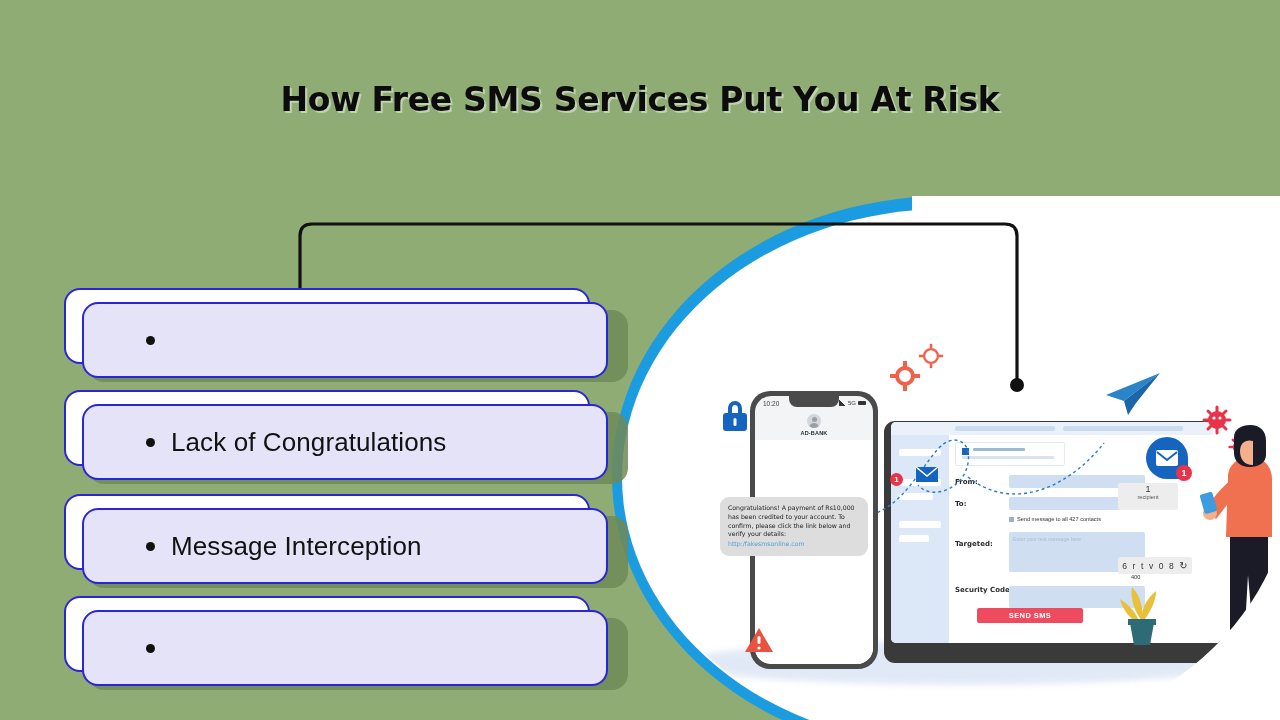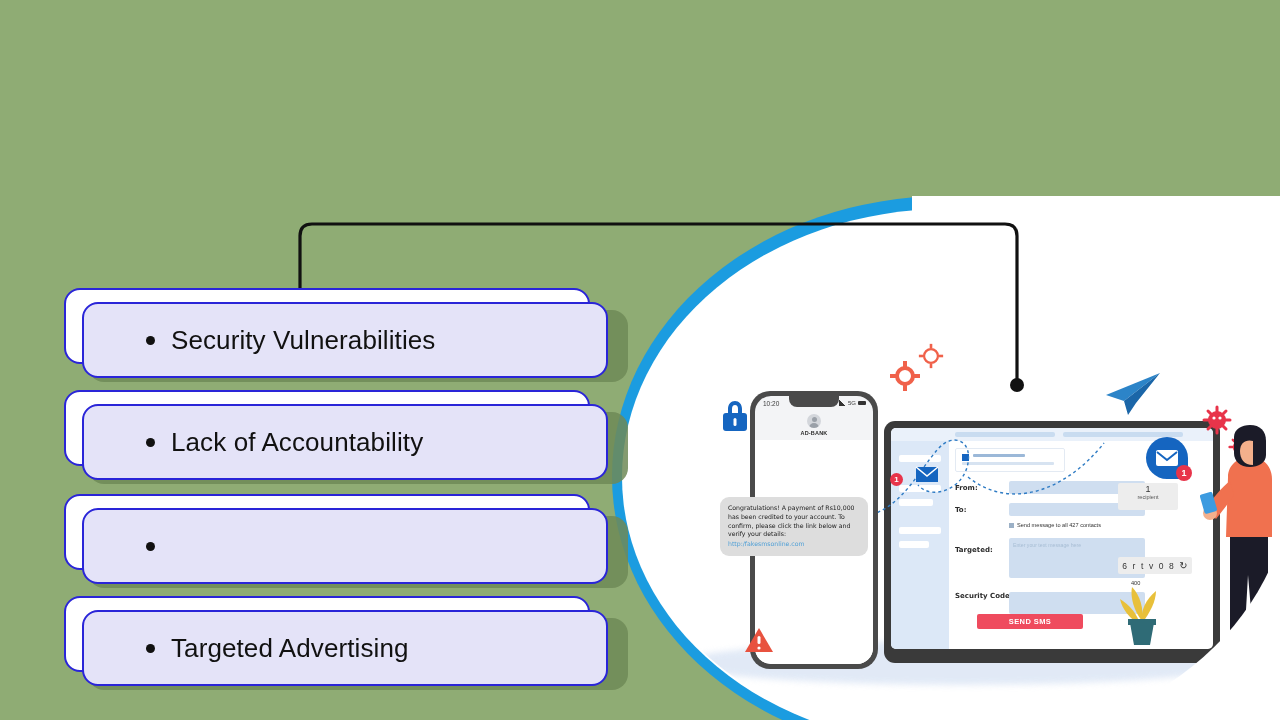--- a/index.html
+++ b/index.html
@@ -92,22 +92,22 @@
 
   .lock{position:absolute;left:96px;top:190px;width:34px;height:34px;}
   .warn-tri{position:absolute;left:122px;top:418px;width:30px;height:26px;}
 
   
   .tablet{
     position:absolute;left:262px;top:212px;width:336px;height:242px;
     background:#3A3A3A;border-radius:11px;
   }
   .tablet-screen{
-    position:absolute;left:7px;top:7px;width:322px;height:221px;
-    background:#FFFFFF;border-radius:5px;overflow:hidden;
+    position:absolute;left:7px;top:1px;width:322px;height:221px;
+    background:#FFFFFF;border-radius:5px;overflow:hidden;padding-left:45px;
   }
   .tab-topbar{position:absolute;left:0;top:0;width:322px;height:13px;background:#EAF1FA;}
   .tab-topbar i{position:absolute;top:4px;height:5px;border-radius:2px;background:#C9DCF0;}
   .tab-side{position:absolute;left:0;top:13px;width:58px;bottom:0;background:#DCE8F7;}
   .tab-side .row{position:absolute;left:8px;height:7px;border-radius:2px;background:#fff;}
   .tab-card{
     position:absolute;left:64px;top:20px;width:108px;height:22px;background:#fff;
     border:1px solid #E3EAF3;border-radius:2px;
   }
   .tab-card .sq{position:absolute;left:6px;top:5px;width:7px;height:7px;background:#1565C0;}
@@ -195,20 +195,21 @@
   .card-text{
     font-size:26px;color:#111;letter-spacing:.1px;
     font-family:"Liberation Sans","DejaVu Sans",sans-serif;
   }
 </style>
 </head>
 <body>
 
 <div class="stage">
 
+  <div id="page-title">How Free SMS Services Put You At Risk</div>
 
   <div class="illus">
     <div class="arc-ring"></div>
     <div class="arc-inner"></div>
     <div class="white-slab"></div>
 
     <div class="illus-clip">
 
       <div class="floor"></div>
 
@@ -402,43 +403,42 @@
   <svg class="connector" viewBox="0 0 1280 720">
     <path d="M300,320 L300,236 Q300,224 312,224 L1005,224 Q1017,224 1017,236 L1017,380" fill="none" stroke="#111" stroke-width="3.2" stroke-linecap="round"></path>
     <circle cx="1017" cy="385" r="7" fill="#111"></circle>
   </svg>
 
   <div class="card-wrap" style="left:64px;top:288px;">
     <div class="card-shadow"></div>
     <div class="card-back"></div>
     <div class="card-main">
       <span class="card-bullet"></span>
-      <span class="card-text">Security Vulnerabilities</span>
     </div>
   </div>
 
   <div class="card-wrap" style="left:64px;top:390px;">
     <div class="card-shadow"></div>
     <div class="card-back"></div>
     <div class="card-main">
       <span class="card-bullet"></span>
-      <span class="card-text">Lack of Accountability</span>
+      <span class="card-text">Lack of Congratulations</span>
     </div>
   </div>
 
   <div class="card-wrap" style="left:64px;top:494px;">
+    <div class="card-shadow"></div>
+    <div class="card-back"></div>
+    <div class="card-main">
+      <span class="card-bullet"></span>
+      <span class="card-text">Message Interception</span>
+    </div>
+  </div>
+
+  <div class="card-wrap" style="left:64px;top:596px;">
     <div class="card-shadow"></div>
     <div class="card-back"></div>
     <div class="card-main">
       <span class="card-bullet"></span>
     </div>
   </div>
 
-  <div class="card-wrap" style="left:64px;top:596px;">
-    <div class="card-shadow"></div>
-    <div class="card-back"></div>
-    <div class="card-main">
-      <span class="card-bullet"></span>
-      <span class="card-text">Targeted Advertising</span>
-    </div>
-  </div>
-
 </div>
 
 </body></html>

